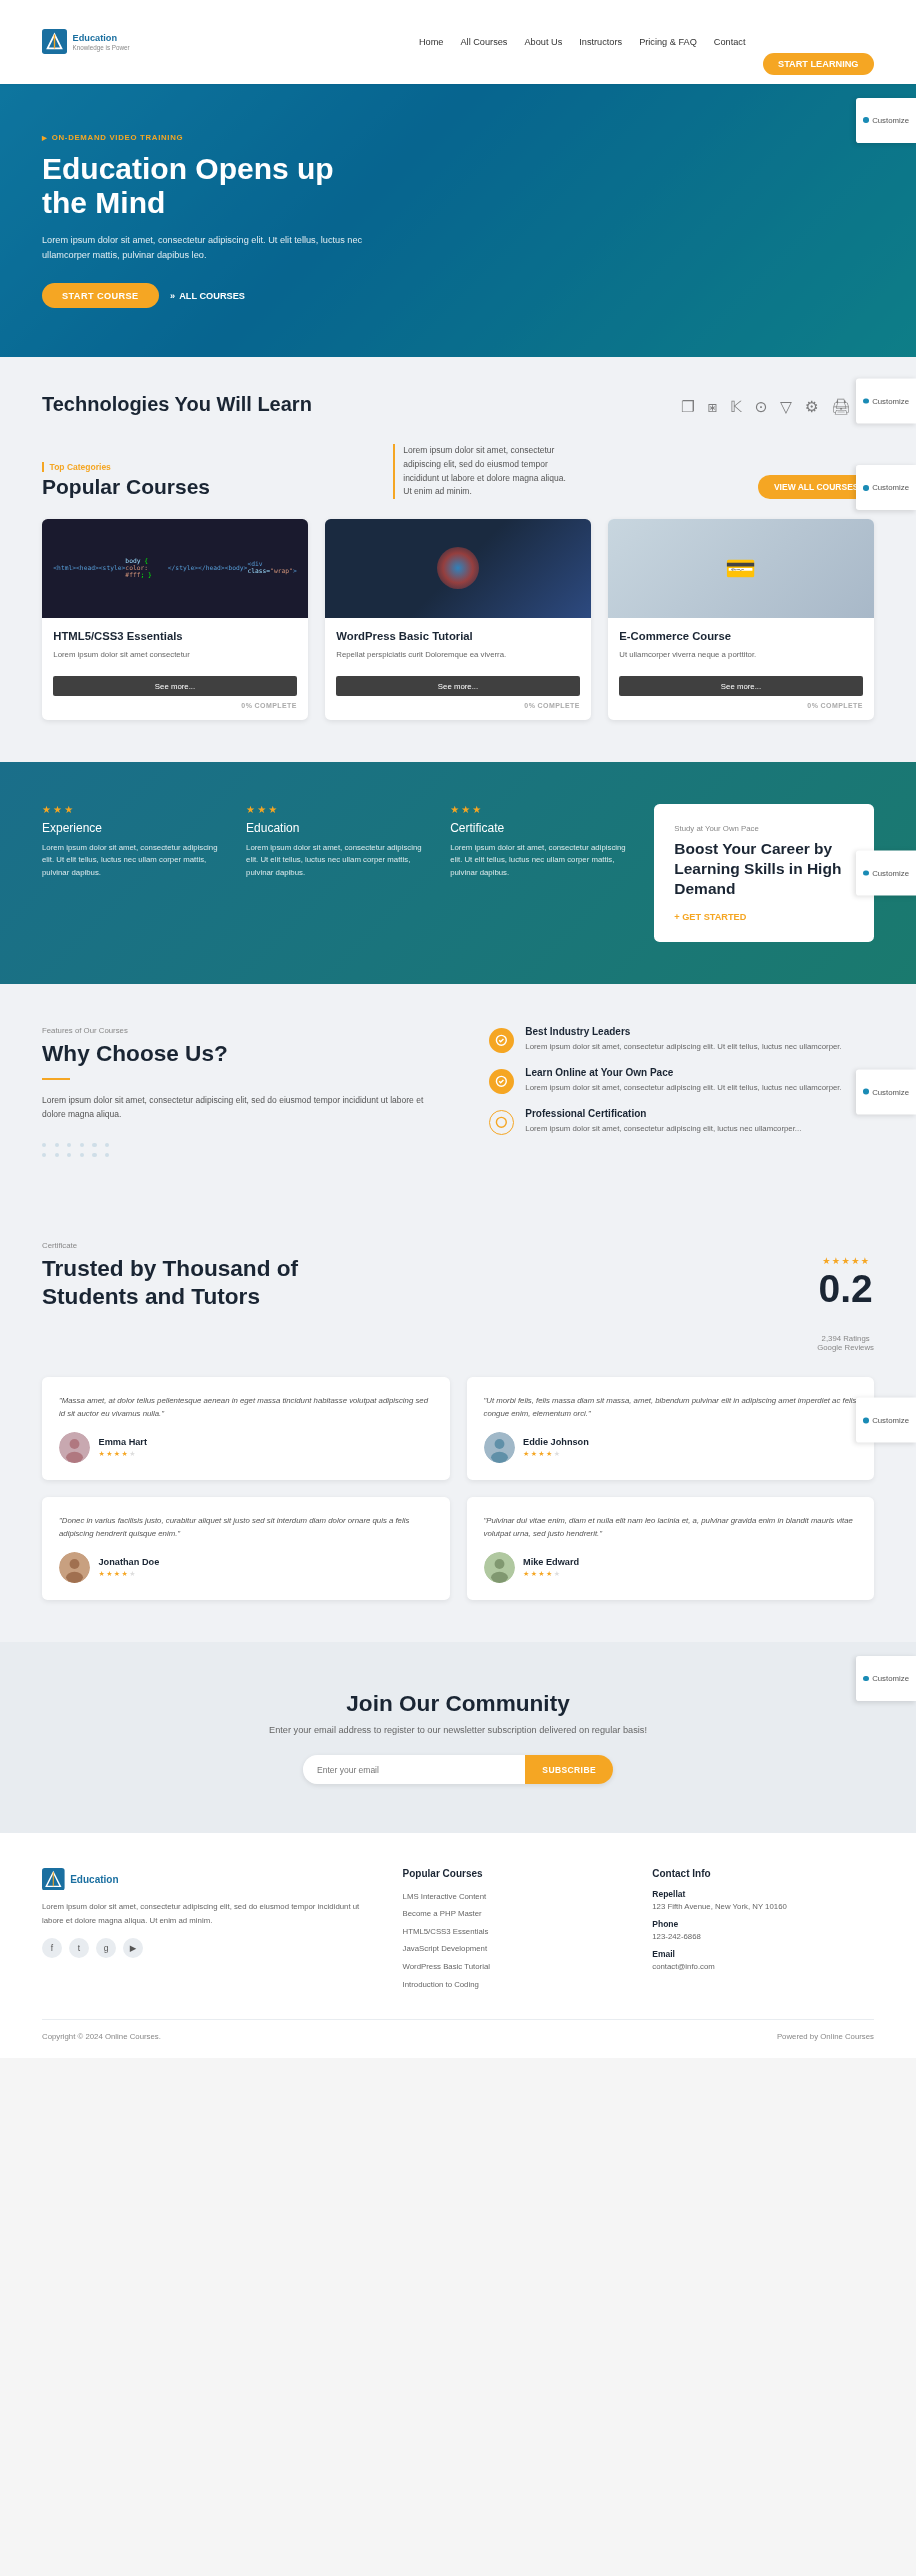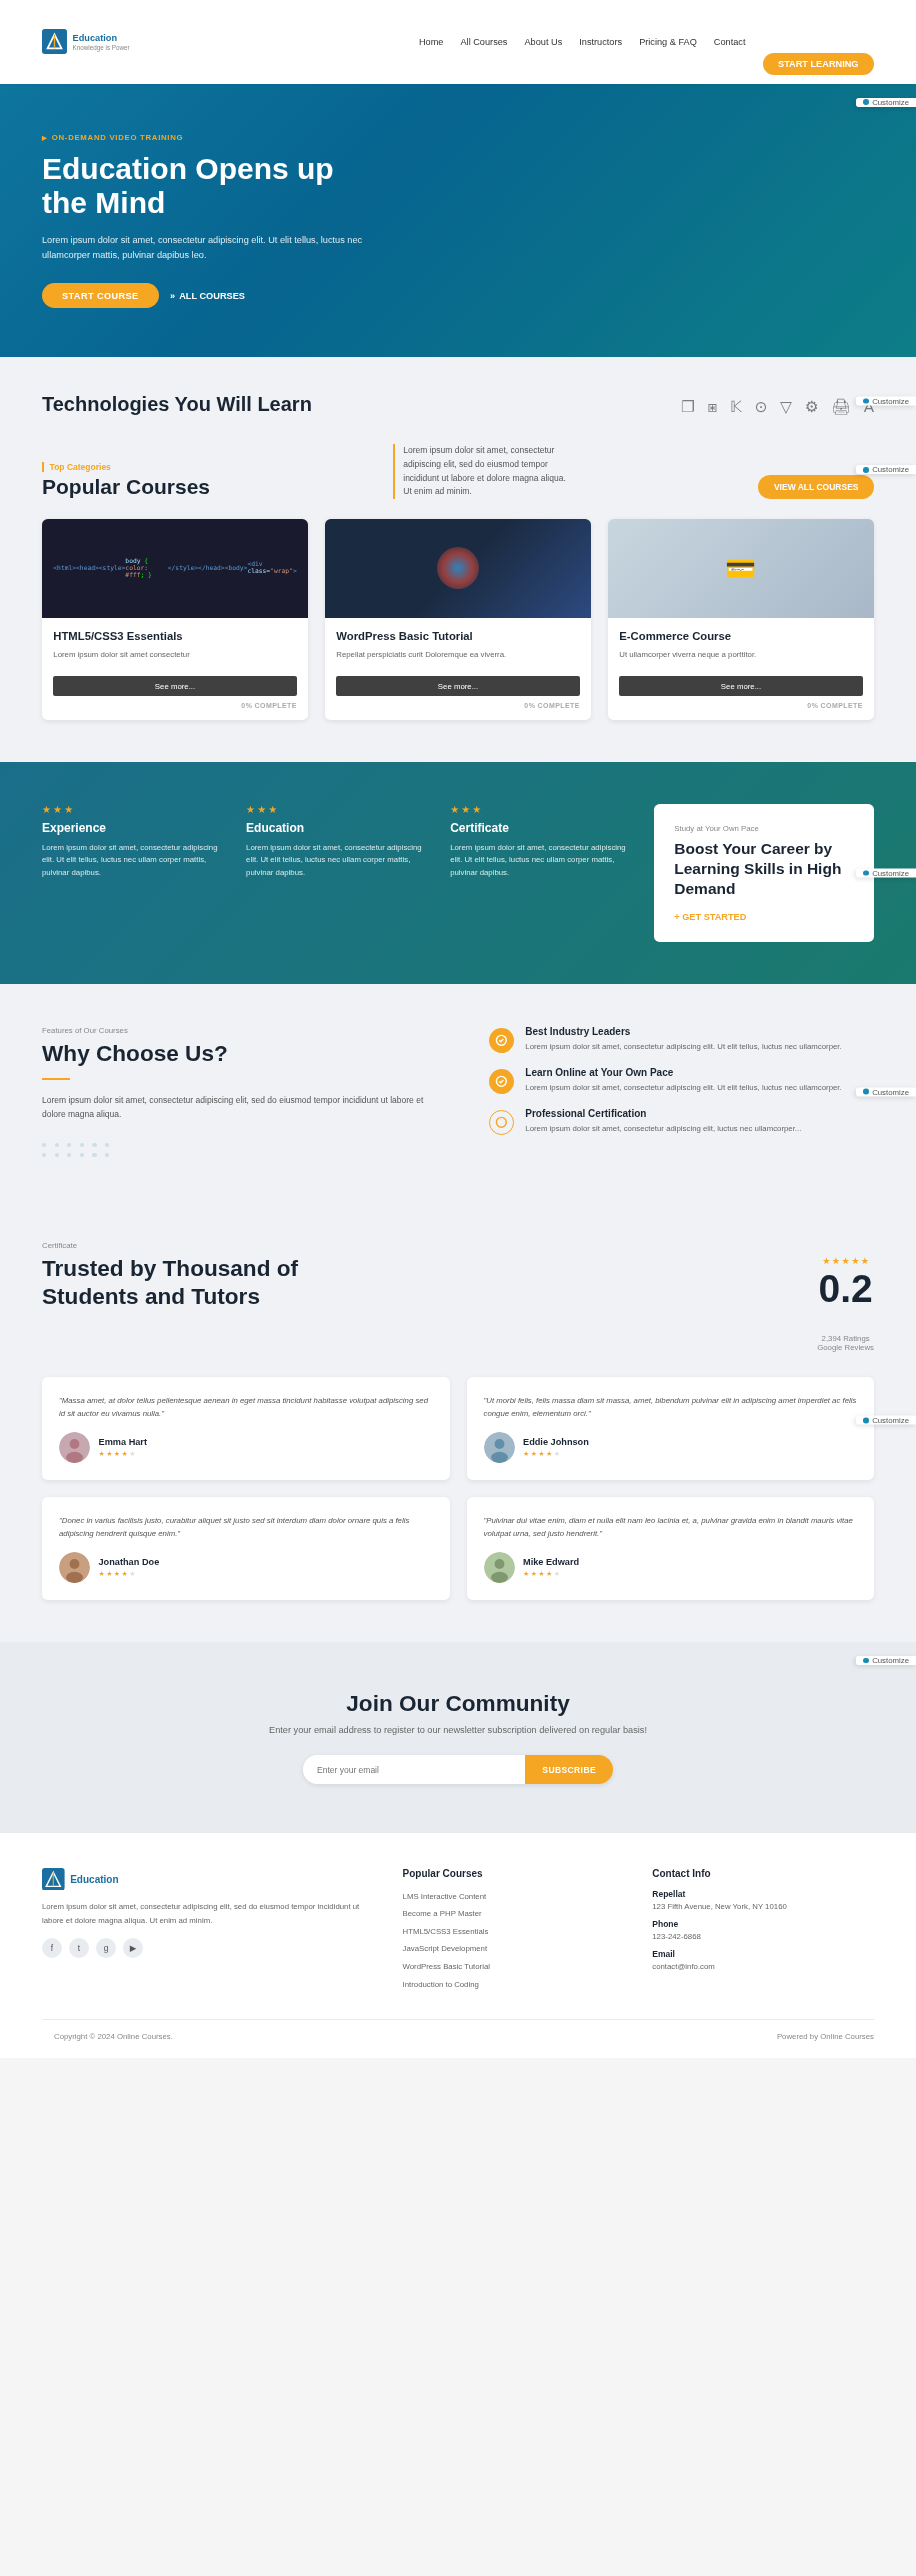--- a/index.html
+++ b/index.html
@@ -100,21 +100,21 @@
     
     .features-dark {
       background: linear-gradient(135deg, #1a6e8a 0%, #1a7a6e 100%);
       padding: 42px 42px;
       position: relative;
     }
     .features-grid { display: grid; grid-template-columns: repeat(3, 1fr) 1.2fr; gap: 21px; align-items: start; }
     .feat-item { color: #fff; }
     .feat-stars { display: flex; gap: 2.1px; margin-bottom: 5.6px; }
     .feat-star { color: #f5a623; font-size: 10px; }
-    .feat-title { font-size: 12px; font-weight: 700; margin-bottom: 7px; }
+    .feat-title { font-size: 12px; font-weight: 400; margin-bottom: 7px; }
     .feat-desc { font-size: 7.8px; line-height: 1.6; opacity: 0.85; }
     .boost-box { background: #fff; border-radius: 5.6px; padding: 20px; color: #1a2533; }
     .boost-subtitle { font-size: 7.8px; color: #888; margin-bottom: 5.6px; }
     .boost-title { font-size: 15.5px; font-weight: 800; line-height: 1.3; margin-bottom: 11.3px; color: #1a2533; }
     .boost-link { color: #f5a623; font-size: 9.2px; font-weight: 600; text-decoration: none; }
 
     
     .why-section { background: #f0f2f5; padding: 42px 42px; position: relative; }
     .why-inner { display: grid; grid-template-columns: 1fr 1fr; gap: 62px; align-items: start; }
     .why-left {}
@@ -182,32 +182,32 @@
     .footer-desc { font-size: 7.8px; color: #666; line-height: 1.7; margin-bottom: 11.3px; }
     .footer-socials { display: flex; gap: 7px; }
     .social-icon { width: 20px; height: 20px; background: #e8ecf0; border-radius: 50%; display: flex; align-items: center; justify-content: center; font-size: 8.5px; color: #555; cursor: pointer; text-decoration: none; }
     .footer-col-title { font-size: 10px; font-weight: 700; color: #1a2533; margin-bottom: 10px; }
     .footer-links { list-style: none; }
     .footer-links li { margin-bottom: 5.6px; }
     .footer-links a { text-decoration: none; color: #666; font-size: 7.8px; }
     .footer-contact-label { font-size: 8.5px; font-weight: 600; color: #1a2533; margin-bottom: 2.8px; }
     .footer-contact-val { font-size: 7.8px; color: #666; margin-bottom: 8.5px; }
     .footer-bottom { border-top: 0.7px solid #e8ecf0; padding-top: 11.3px; display: flex; justify-content: space-between; align-items: center; }
-    .footer-copy { font-size: 7.8px; color: #888; margin-left: 12px; }
+    .footer-copy { font-size: 7.8px; color: #888; }
     .footer-powered { font-size: 7.8px; color: #888; }
 
     
     .cust-badge {
       position: absolute;
       right: 0;
       top: 50%;
       transform: translateY(-50%);
       background: #fff;
       border-radius: 2.8px 0 0 2.8px;
-      padding: 0 7px;
+      padding: 18px 7px;
       font-size: 7.8px;
       color: #555;
       display: flex;
       align-items: center;
       gap: 3.5px;
       box-shadow: -1.4px 1.4px 5.6px rgba(0,0,0,0.12);
       z-index: 20;
     }
     .cust-dot { width: 5.6px; height: 5.6px; background: #1a8bb5; border-radius: 50%; }
 

